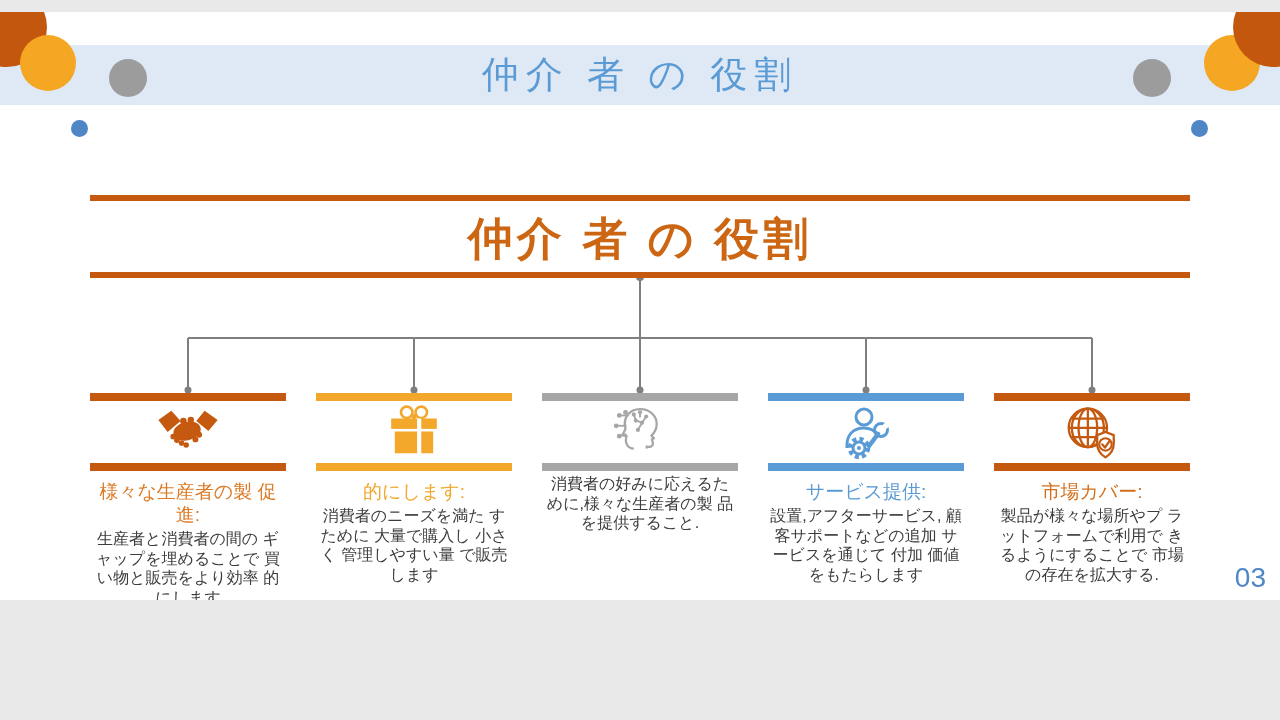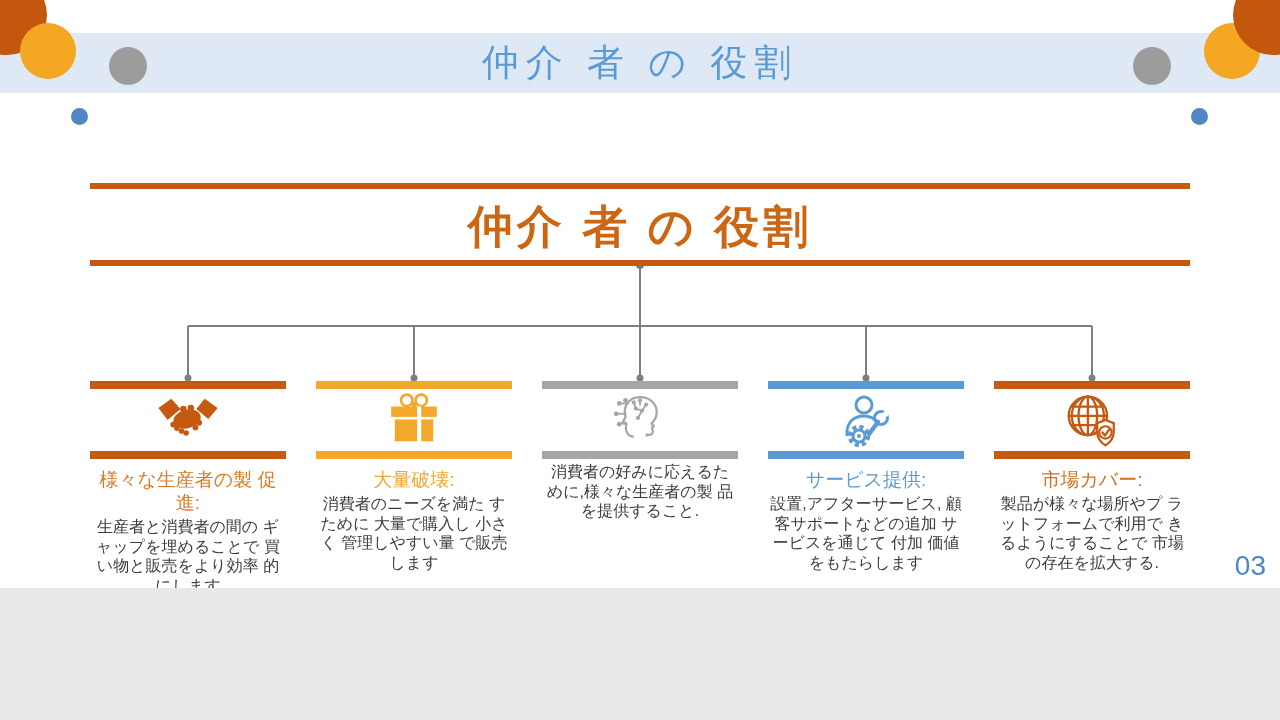--- a/index.html
+++ b/index.html
@@ -1,20 +1,20 @@
 <!DOCTYPE html>
 <html><head>
 <meta charset="utf-8">
 <title>Slide</title>
 <style>
   html,body{margin:0;padding:0;background:#e9e9e9;}
   .slide{
     position:relative;width:1280px;height:588px;background:#ffffff;
     overflow:hidden;font-family:"Liberation Sans",sans-serif;
-    margin:0 auto;
+    margin:12px auto;
   }
   
   .banner{
     position:absolute;left:0;top:33px;width:1280px;height:60px;
     display:flex;align-items:center;justify-content:center;z-index:1;
   }
   .banner-title{
     font-size:37px;font-weight:400;letter-spacing:7px;white-space:nowrap;
   }
   
@@ -125,21 +125,21 @@
       <svg width="52" height="56" viewBox="0 0 50 54">
         <circle cx="18" cy="8" r="5.5" fill="none" stroke="currentColor" stroke-width="2.5"></circle>
         <circle cx="32" cy="8" r="5.5" fill="none" stroke="currentColor" stroke-width="2.5"></circle>
         <circle cx="25" cy="12" r="2.5" fill="currentColor"></circle>
         <rect x="3" y="14" width="44" height="10" fill="currentColor"></rect>
         <rect x="6.5" y="26.5" width="37" height="21" fill="currentColor"></rect>
         <rect x="28" y="14" width="4" height="34" fill="#ffffff"></rect>
       </svg>
     </div>
     <div class="bar" style="background: rgb(243, 167, 43);"></div>
-    <div class="col-title" style="color: rgb(242, 167, 46);">大量破壊:</div>
+    <div class="col-title" style="color: rgb(242, 167, 46);">的にします:</div>
     <div class="col-body">消費者のニーズを満た すために 大量で購入し 小さく 管理しやすい量 で販売します</div>
   </div>
 
   <div class="column col-3">
     <div class="icon-box" style="position: absolute; left: 0px; top: 8px; width: 196px; color: rgb(166, 166, 166);">
       <svg width="58" height="58" viewBox="0 0 56 56">
         <path d="M22 44 C16 44 13 38 15 32 L11 31 L14 25 C11 14 18 6 28 6 C38 6 45 13 44 22 C43.6 26 41.5 29 39 31.5 L41.5 34 L39.5 35 L40.5 39 C40.5 42 37.5 43 34.5 42 L34.5 44" fill="none" stroke="currentColor" stroke-width="2.2" stroke-linejoin="round"></path>
         <g stroke="currentColor" stroke-width="1.8" fill="none">
           <line x1="8" y1="12" x2="17" y2="12"></line>
           <line x1="5" y1="22" x2="15" y2="22"></line>

